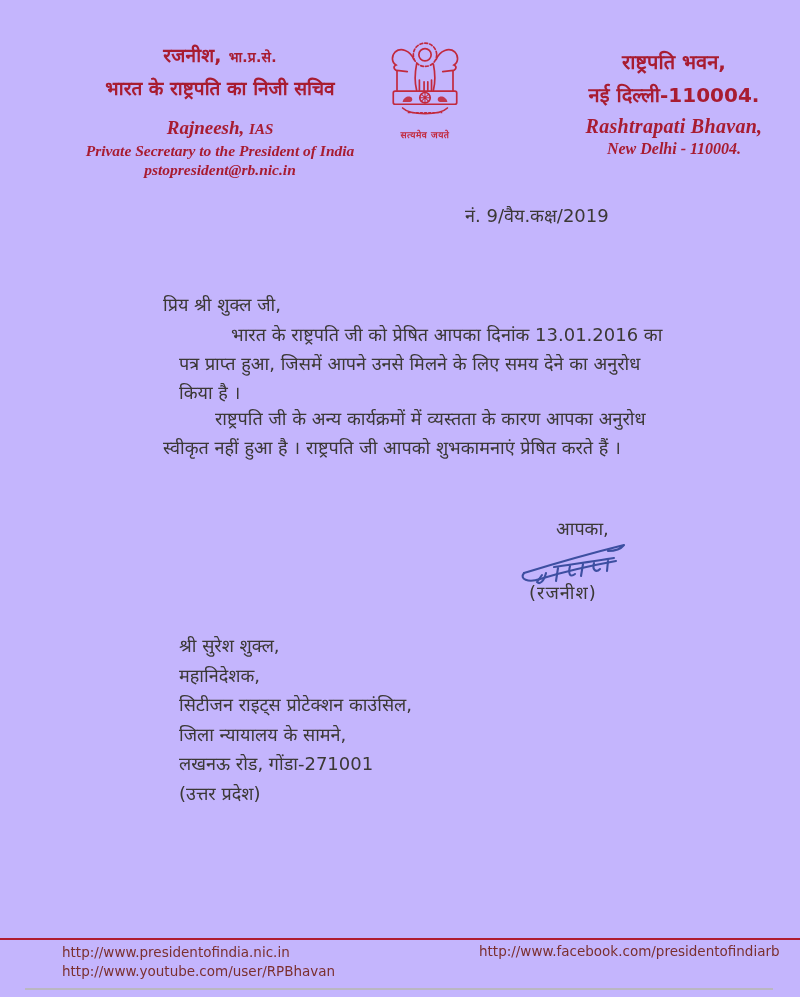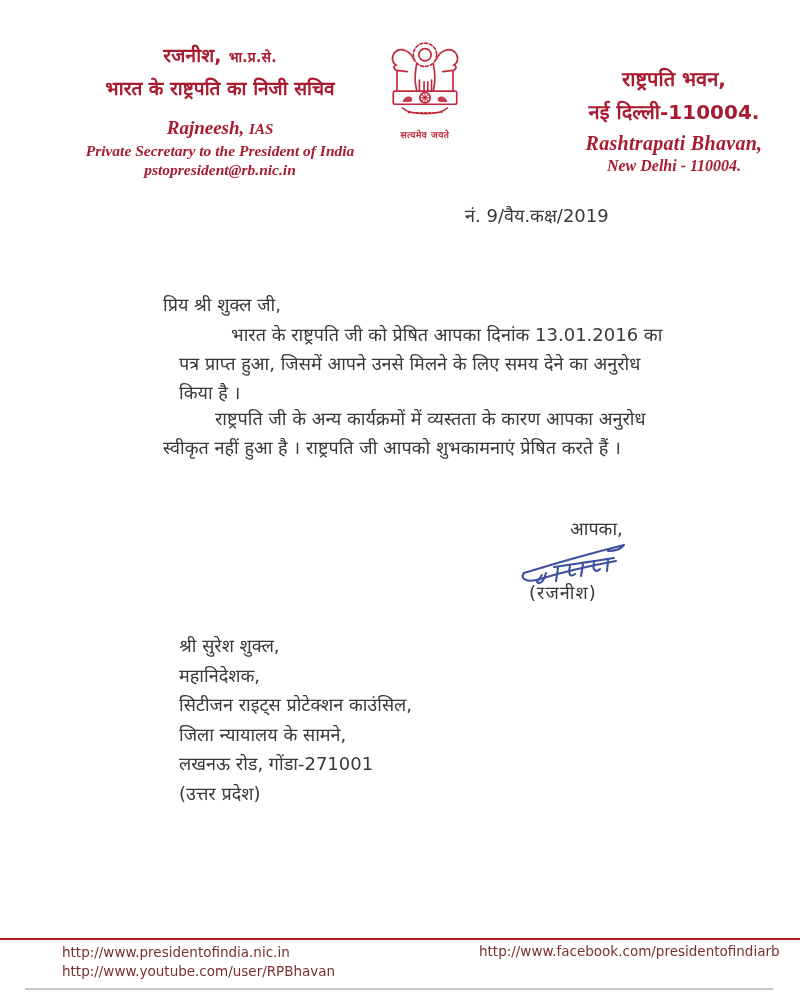--- a/index.html
+++ b/index.html
@@ -1,19 +1,19 @@
 <!DOCTYPE html>
 <html lang="hi"><head>
 <meta charset="utf-8">
 <style>
   html,body{margin:0;padding:0;}
   body{background:#e8e8e8;font-family:"DejaVu Sans","Liberation Sans",sans-serif;}
   .page{
     position:relative;width:800px;height:997px;margin:0 auto;
-    background:#ffffff;overflow:hidden;
+    background:#c4b5fd;overflow:hidden;
     color:#3b3835;
   }
   
   .lh-left{
     position:absolute;left:55px;top:42px;width:330px;text-align:center;
     color:#a81c31;
   }
   .lh-left .hi-name{font-size:19px;font-weight:bold;letter-spacing:.2px;}
   .lh-left .hi-name .cadre{font-size:14px;font-weight:bold;}
   .lh-left .hi-title{font-size:19px;font-weight:bold;margin-top:7px;}
@@ -22,39 +22,38 @@
   .lh-left .en-title{font-family:"Liberation Serif","DejaVu Serif",serif;font-style:italic;font-weight:bold;font-size:15.5px;margin-top:3px;}
   .lh-left .email{font-family:"Liberation Serif","DejaVu Serif",serif;font-style:italic;font-weight:bold;font-size:15.5px;margin-top:1px;}
 
   .emblem-wrap{position:absolute;left:381px;top:34px;width:88px;text-align:center;}
   .emblem-wrap svg{display:block;margin:0 auto;}
   .motto{color:#c2293d;font-size:9px;font-weight:bold;margin-top:2px;letter-spacing:.5px;}
 
   .lh-right{
     position:absolute;left:558px;top:48px;width:232px;text-align:center;
     color:#a81c31;
-    margin-top:17px;
   }
   .lh-right .hi-office{font-size:20px;font-weight:bold;}
   .lh-right .hi-city{font-size:20px;font-weight:bold;margin-top:6px;}
   .lh-right .en-office{font-family:"Liberation Serif","DejaVu Serif",serif;font-style:italic;font-weight:bold;font-size:20px;margin-top:7px;letter-spacing:.3px;}
   .lh-right .en-city{font-family:"Liberation Serif","DejaVu Serif",serif;font-style:italic;font-weight:bold;font-size:16px;margin-top:2px;}
 
   
   .ref{position:absolute;left:423px;top:203px;width:240px;font-size:18px;color:#3b3835;}
   .ref .num{margin-left:42px;}
   .ref .date{margin-top:9px;}
 
   
   .salutation{position:absolute;left:163px;top:292px;font-size:18px;}
   .para{position:absolute;left:163px;width:492px;font-size:18px;line-height:29px;text-indent:52px;}
   .para1{top:320px;margin-left:16px;}
   .para2{top:404px;}
 
-  .closing{position:absolute;left:570px;top:516px;font-size:18px;}
+  .closing{position:absolute;left:556px;top:516px;font-size:18px;}
   .signature{position:absolute;left:520px;top:541px;}
   .signatory{position:absolute;left:529px;top:580px;font-size:18px;letter-spacing:1px;}
 
   
   .recipient{position:absolute;left:179px;top:631px;font-size:18px;line-height:29.5px;}
 
   
   .footer-rule{position:absolute;left:0;top:938px;width:800px;height:2px;background:#b01c2e;}
   .footer-links-left{position:absolute;left:62px;top:943px;font-size:13.5px;color:#7b2f2f;line-height:18.5px;}
   .footer-link-right{position:absolute;left:479px;top:943px;font-size:13.5px;color:#7b2f2f;}

